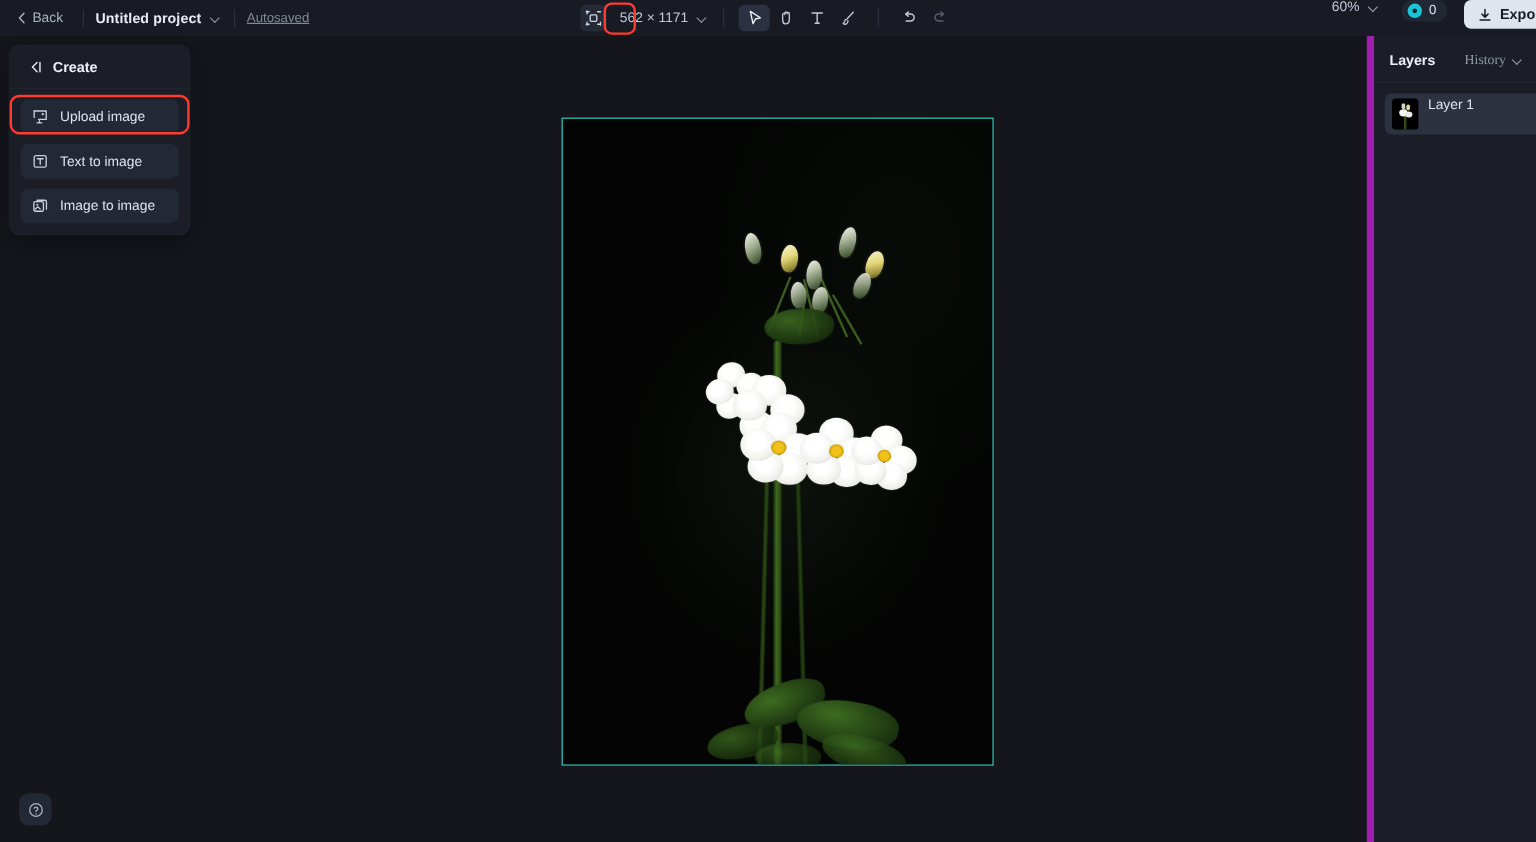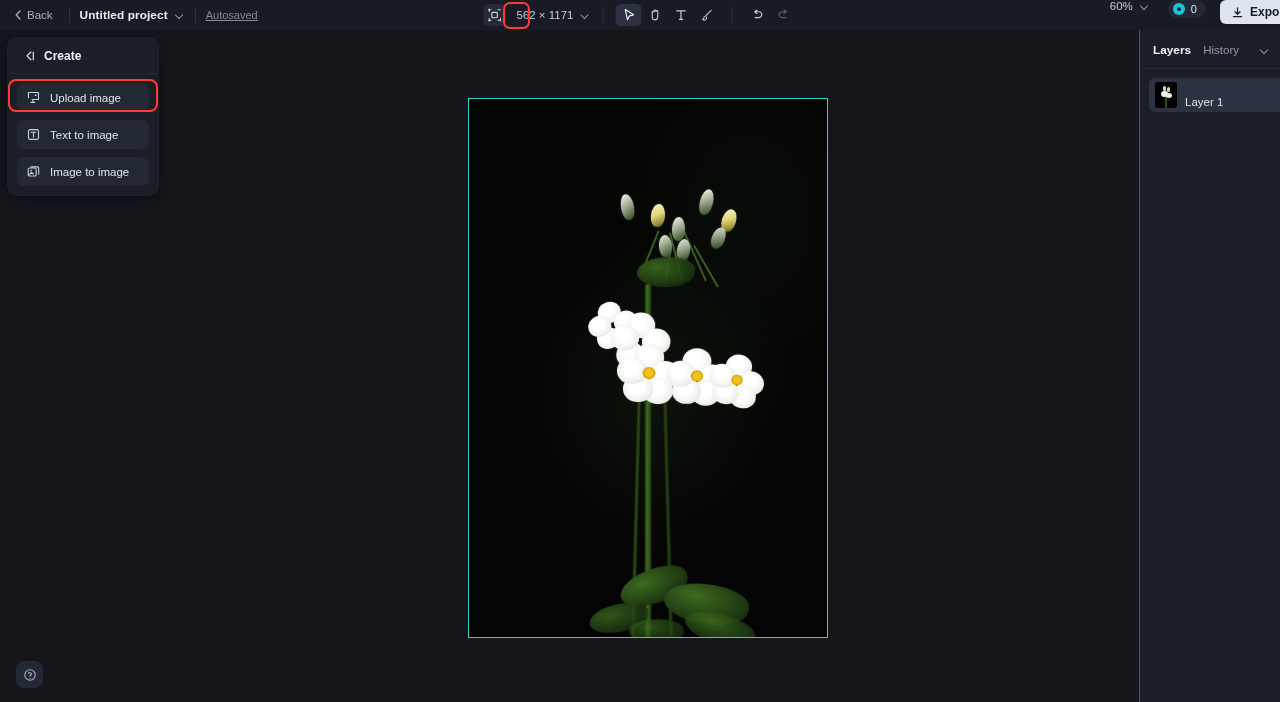--- a/index.html
+++ b/index.html
@@ -189,33 +189,33 @@
   }
   .core {
     position: absolute; width: 13px; height: 12px; border-radius: 50%;
     background: radial-gradient(circle at 50% 50%, #f2c21a 40%, #c79a06 75%, #6e5404);
     left: 50%; top: 50%; transform: translate(-50%,-50%); z-index: 5;
   }
 
   
   .right-panel {
     position: absolute; right: 0; top: 30px; width: 141px; height: 672px;
-    background: #1b1e27; border-left: 1px solid #a21caf;
+    background: #1b1e27; border-left: 6px solid #a21caf;
     z-index: 20;
   }
   .rp-head {
     display: flex; align-items: center; justify-content: space-between;
     padding: 13px 10px 11px 13px;
     border-bottom: 1px solid #242833;
   }
   .rp-tab-active { font-size: 11.8px; font-weight: 700; color: #eef1f7; cursor: pointer; }
-  .rp-tab { font-size: 11.5px; color: #8f97a6; cursor: pointer; display: flex; align-items: center; gap: 22px; }
+  .rp-tab { font-size: 11.5px; color: #8f97a6; cursor: pointer; display: flex; align-items: center; gap: 6px; font-family: Liberation Serif, serif; }
   .rp-body { padding: 9px 0 0 9px; }
   .layer-row {
-    display: flex; align-items: flex-end; gap: 8px;
+    display: flex; align-items: flex-start; gap: 8px;
     background: #2c3240; border-radius: 6px 0 0 6px;
     padding: 4px 6px; cursor: pointer;
   }
   .layer-thumb {
     width: 22px; height: 26px; border-radius: 3px; background: #000;
     position: relative; overflow: hidden; flex: none;
   }
   .lt-stem { position:absolute; left:50%; transform:translateX(-50%); width:2px; top:8px; bottom:0; background:#2f4e17; }
   .lt-f1 { position:absolute; width:7px; height:6px; border-radius:50%; background:#f4f6f1; left:6px; top:9px; }
   .lt-f2 { position:absolute; width:6px; height:5px; border-radius:50%; background:#e9ece5; left:11px; top:11px; }

